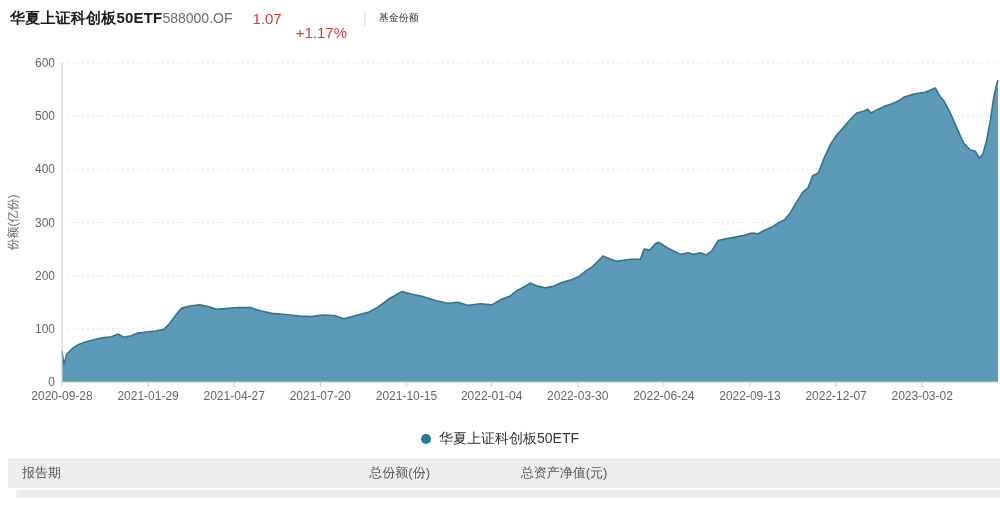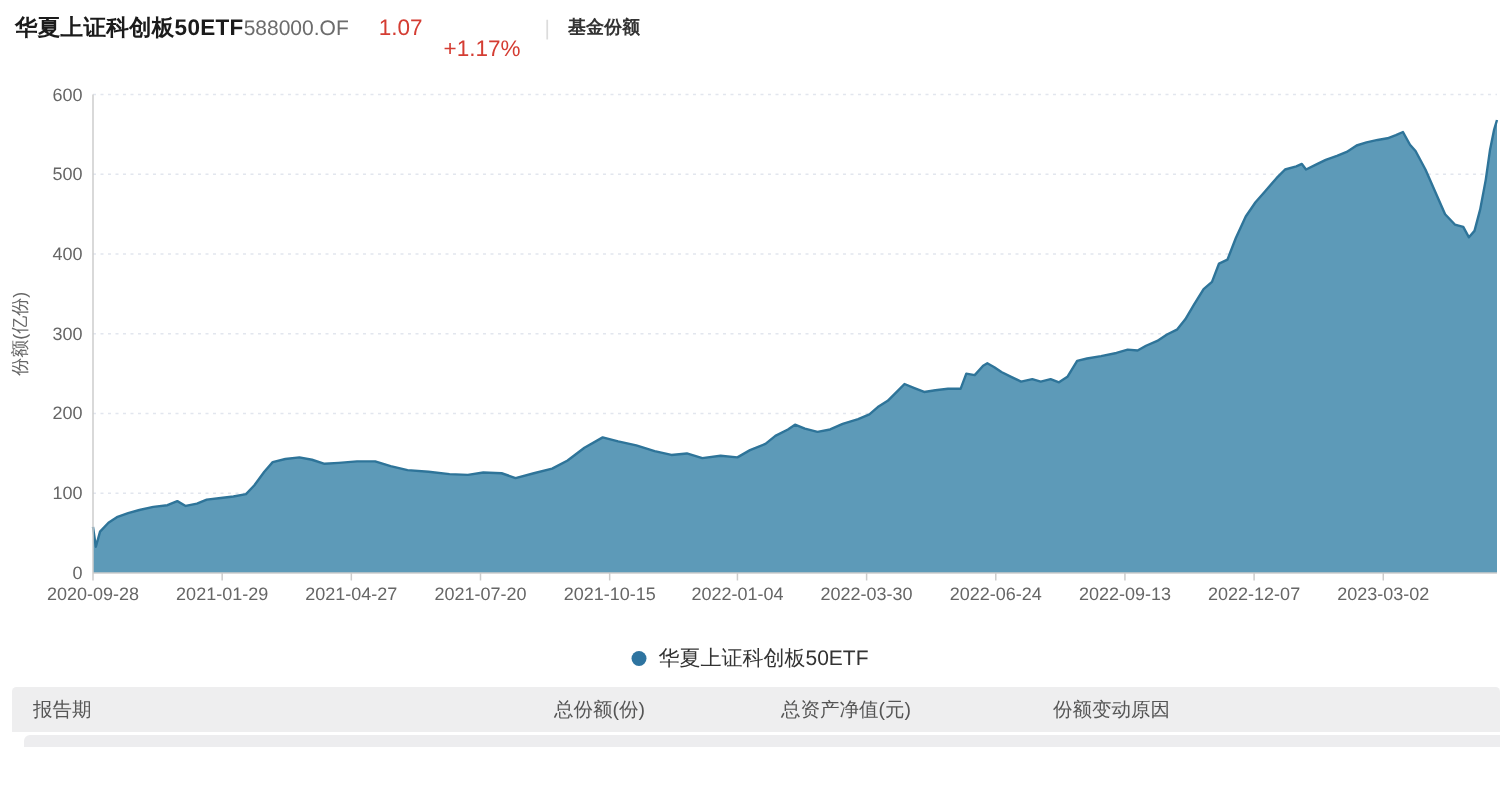--- a/index.html
+++ b/index.html
@@ -8,21 +8,21 @@
     font-family:"Liberation Sans","DejaVu Sans",sans-serif;
     -webkit-font-smoothing:antialiased;
   }
   
   .top { height:36px; display:flex; align-items:center; padding-left:10px; }
   .fund-name { font-size:15px; font-weight:bold; color:#1b1b1b; letter-spacing:.2px; }
   .fund-code { font-size:14px; color:#6c6c6c; margin-left:0; }
   .nav-value { font-size:15px; color:#d43d33; margin-left:20px; }
   .nav-change { font-size:15px; color:#d43d33; margin-left:14px;margin-top:28px; }
   .sep { color:#dcdcdc; margin:0 12px 0 16px; font-size:14px; }
-  .tab-label { font-size:12px; color:#333;font-weight:bold; }
+  .tab-label { font-size:10px; color:#333; }
   
   .chart-wrap { position:relative; width:1000px; height:384px; }
   svg text { font-family:"Liberation Sans","DejaVu Sans",sans-serif; }
   
   .legend { height:38px; display:flex; align-items:center; justify-content:center; }
   .legend-dot { width:10px; height:10px; border-radius:50%; background:#2e74a0; margin-right:8px; }
   .legend-label { font-size:14px; color:#333; }
   
   .table { margin-left:8px; width:992px; font-size:13px; }
   .t-head, .t-row {
@@ -98,16 +98,15 @@
 <div class="legend">
   <span class="legend-dot" id="legend-dot" style="background: rgb(46, 116, 160);"></span>
   <span class="legend-label">华夏上证科创板50ETF</span>
 </div>
 
 <div class="table">
   <div class="t-head">
     <span class="c1">报告期</span>
     <span class="c2">总份额(份)</span>
     <span class="c3">总资产净值(元)</span>
-    <span class="c4">份额变动原因</span>
   </div>
   <div class="bottom-strip"></div>
 </div>
 
 </body></html>

